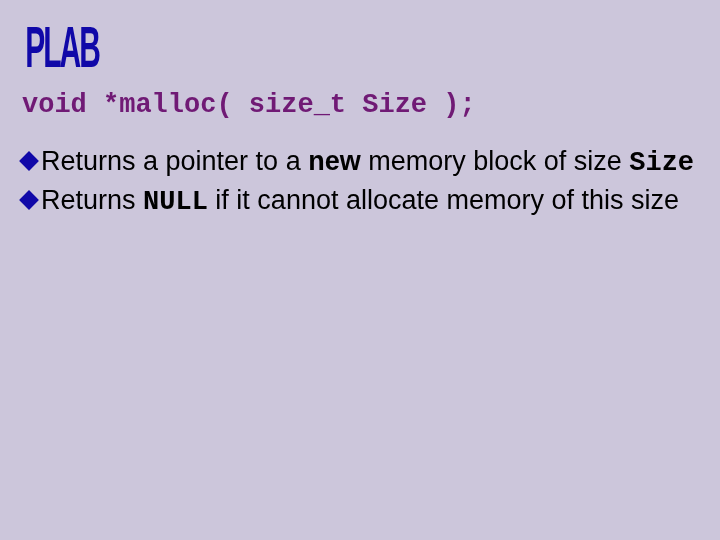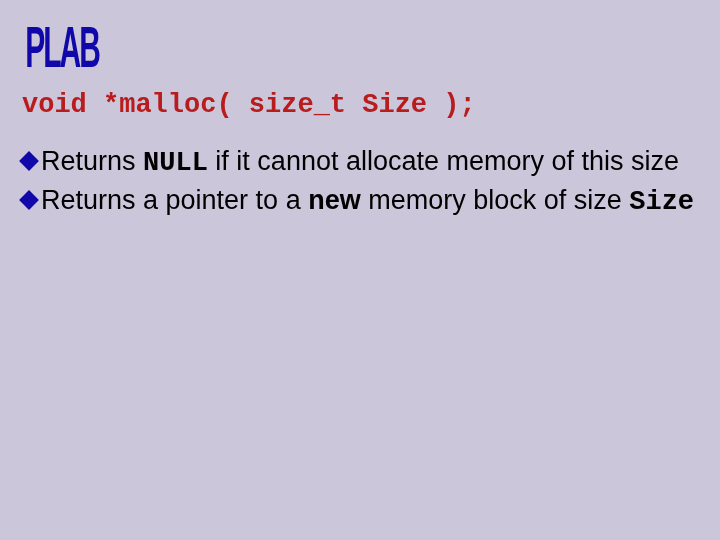--- a/index.html
+++ b/index.html
@@ -51,21 +51,21 @@
     color: #1008a8;
     line-height: 1.05;
     white-space: nowrap;
   }
 
   .proto {
     font-family: "Courier New", Courier, monospace;
     font-weight: 700;
     font-size: 27px;
     margin: 8px 0 24px 0;
-    color: #b91c1c;
+    color: #701a75;
   }
 
   .bullets {
     font-size: 27px;
     line-height: 1.28;
   }
   .bullet {
     margin-bottom: 2px;
   }
   .dia {
@@ -96,22 +96,22 @@
         </g>
       </svg>
     </div>
   </div>
 
   <div class="proto">void *malloc( size_t Size );</div>
 
   <div class="bullets">
 
     <div class="bullet">
-      <span class="dia"></span><span>Returns </span><span class="mono">NULL</span><span> if it cannot allocate memory of this size</span>
+      <span class="dia"></span><span>Returns a pointer to a </span><span class="bold">new</span><span> memory block of size </span><span class="mono">Size</span>
     </div>
 
     <div class="bullet">
-      <span class="dia"></span><span>Returns a pointer to a </span><span class="bold">new</span><span> memory block of size </span><span class="mono">Size</span>
+      <span class="dia"></span><span>Returns </span><span class="mono">NULL</span><span> if it cannot allocate memory of this size</span>
     </div>
 
   </div>
 
 </div>
 
 </body></html>

